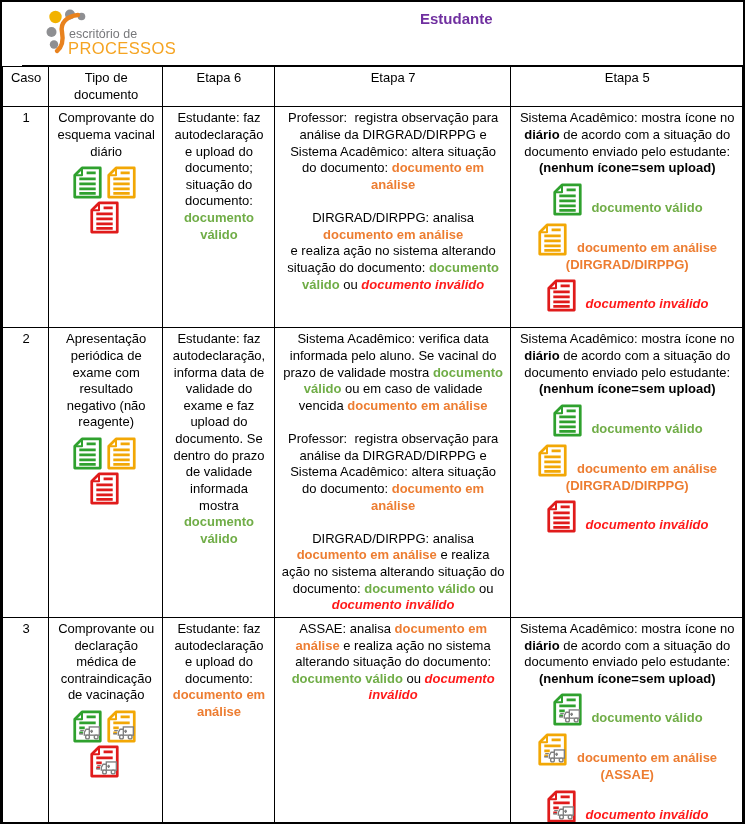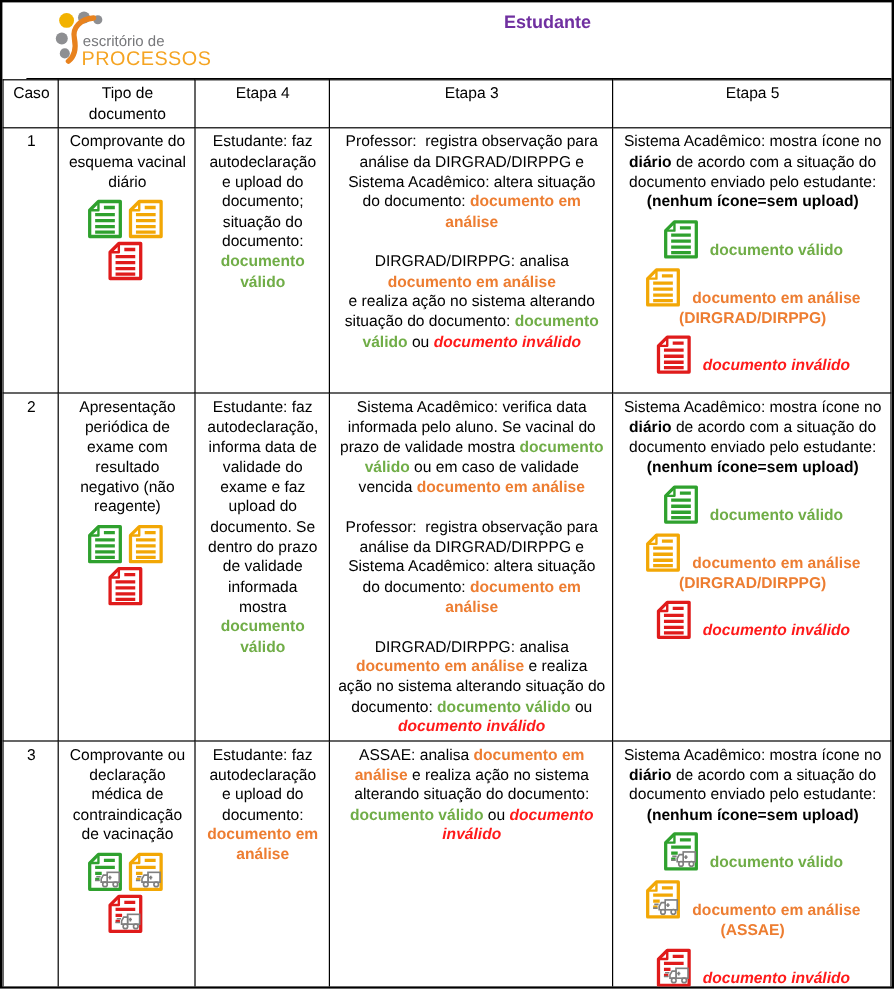--- a/index.html
+++ b/index.html
@@ -105,22 +105,22 @@
       <col class="c-caso">
         <col class="c-tipo">
         <col class="c-e1">
         <col class="c-e2">
         <col class="c-e3">
     </colgroup>
     <tbody>
         <tr class="hrow">
       <th class="caso">Caso</th>
       <th>Tipo de documento</th>
-      <th>Etapa 4</th>
-      <th>Etapa 3</th>
+      <th>Etapa 6</th>
+      <th>Etapa 7</th>
       <th>Etapa 5</th>
     </tr>
     <tr class="r1">
       <td class="caso">1</td>
       <td class="tipo-icons">
             <div class="para"><span>Comprovante do esquema vacinal diário</span></div>
             <div class="para icon-line"><span class="icon ic-green"><svg viewBox="0 0 34 38">
                   <use href="#sym-doc"></use>
                 </svg></span><span class="icon ic-orange"><svg viewBox="0 0 34 38">
                   <use href="#sym-doc"></use>

